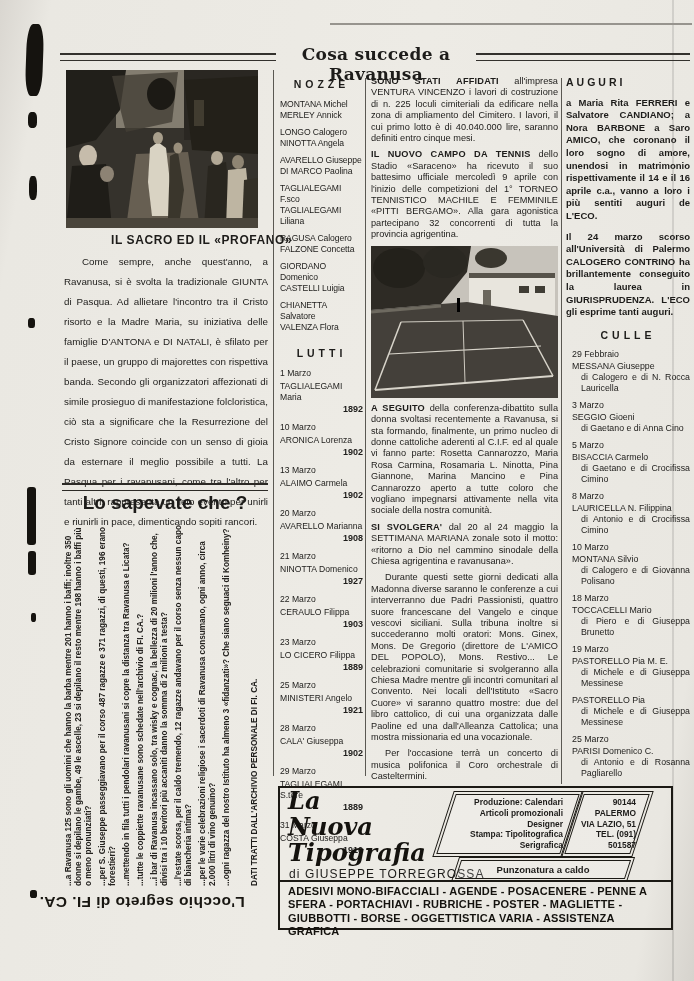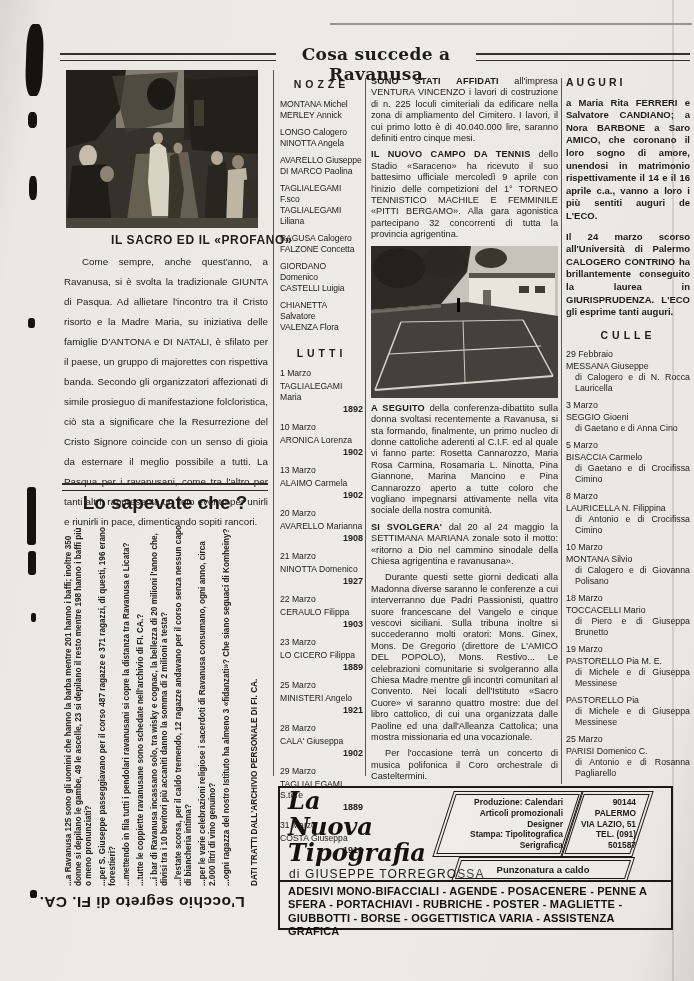--- a/index.html
+++ b/index.html
@@ -43,21 +43,21 @@
   
   .col3{position:absolute;left:371px;top:76px;width:187px;font-size:9.2px;line-height:11.4px;text-align:justify;}
   .col3 p{margin:0 0 5px 0;}
   .col3 b{letter-spacing:.2px;}
   .indent{text-indent:14px;}
   
   .col4{position:absolute;left:566px;top:76px;width:124px;font-size:9.5px;line-height:12.6px;}
   .col4 .sec-title{text-align:left;letter-spacing:3px;margin-bottom:8px;}
   .col4 p{margin:0 0 8px 0;text-align:justify;font-weight:bold;}
   .culle-title{letter-spacing:4px !important;text-align:center !important;margin-top:10px;}
-  .culle-entry{margin-bottom:6px;font-size:8.8px;line-height:11px;}
+  .culle-entry{margin-bottom:6px;font-size:8.8px;line-height:11px;margin-left:6px;}
   .c-date{margin-bottom:1px;}
   .c-date:empty{display:none;}
   .c-parents{padding-left:9px;text-align:justify;}
   
   .vrule{position:absolute;width:1px;background:#5a5852;}
   
   .ad-box{position:absolute;left:278px;top:786px;width:367px;height:140px;border:2px solid #1b1914;padding-left:24px;}
   .ad-top{position:absolute;left:0;top:0;right:0;height:92px;border-bottom:2px solid #1b1914;}
   .ad-logo{position:absolute;left:8px;top:0px;font-family:"DejaVu Serif",serif;
     font-style:italic;font-weight:bold;font-size:24px;line-height:26px;color:#14120e;}

